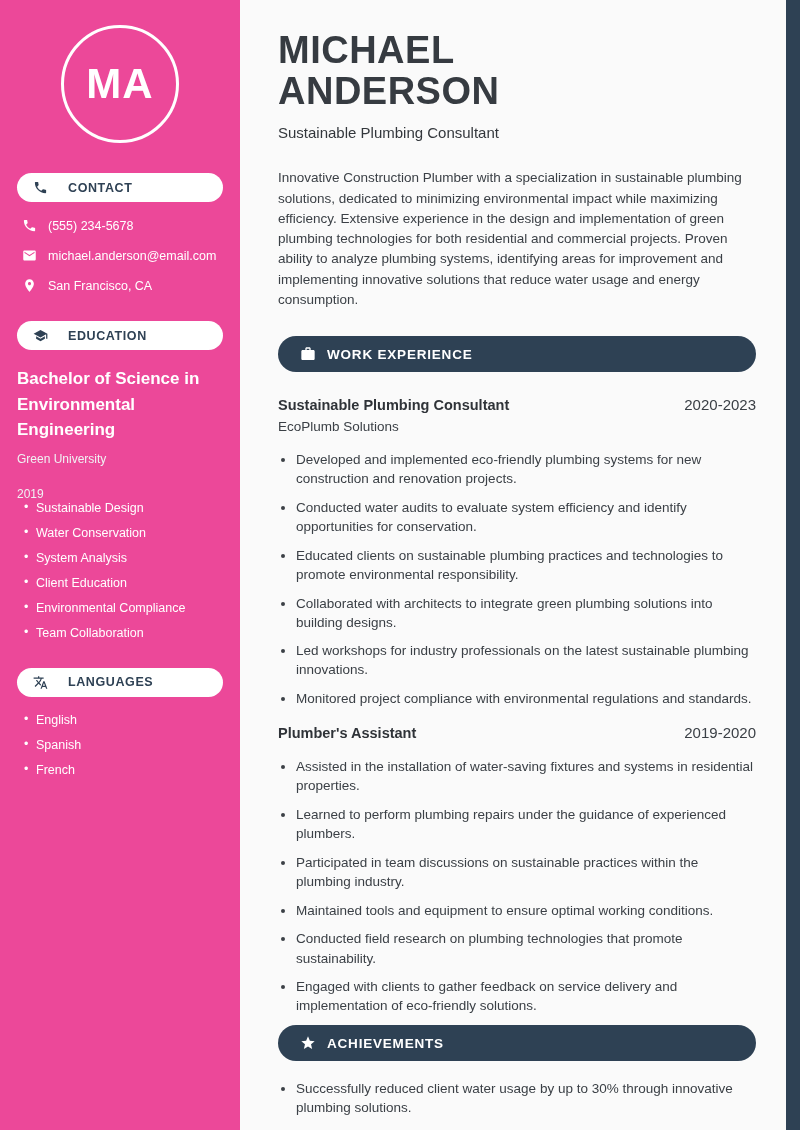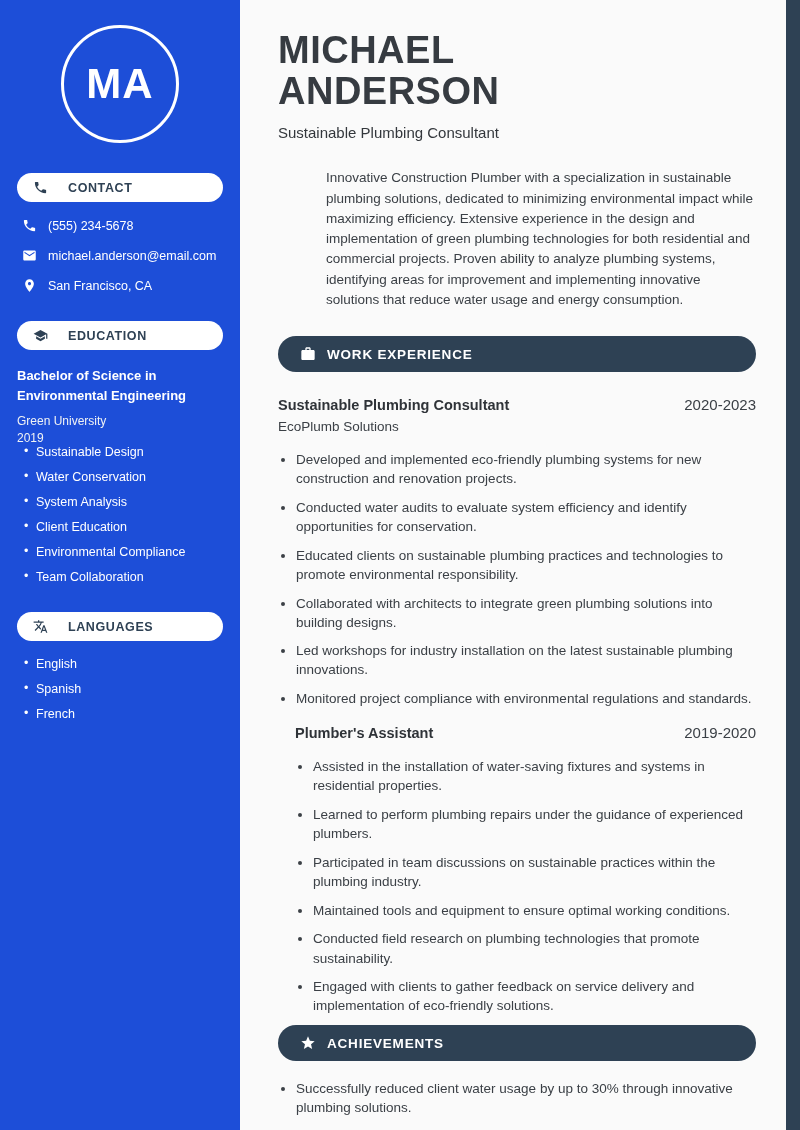--- a/index.html
+++ b/index.html
@@ -12,21 +12,21 @@
     height: 1130px;
     display: flex;
     background: #fafafa;
     overflow: hidden;
     margin: 0 auto;
   }
   
   .sidebar {
     width: 240px;
     flex-shrink: 0;
-    background: #1d4ed8;
+    background: #ec4899;
     color: #ffffff;
     padding-bottom: 20px;
   }
   .avatar {
     width: 118px;
     height: 118px;
     border: 3px solid #ffffff;
     border-radius: 50%;
     margin: 25px auto 18px;
     display: flex;
@@ -54,22 +54,22 @@
   .contact-item {
     display: flex;
     align-items: center;
     gap: 11px;
     padding: 0 0 0 22px;
     margin-bottom: 15px;
     font-size: 12.5px;
   }
   .contact-item svg { width: 15px; height: 15px; flex-shrink: 0; }
   .edu-block { padding: 0 17px; }
-  .edu-degree { font-size: 13px; font-weight: bold; line-height: 1.5; margin-bottom: 9px; }
-  .edu-school { font-size: 12px; margin-bottom: 3px; color: #f0f2f4; }
+  .edu-degree { font-size: 17px; font-weight: bold; line-height: 1.5; margin-bottom: 9px; }
+  .edu-school { font-size: 12px; margin-bottom: 21px; color: #f0f2f4; }
   .edu-year { font-size: 12px; color: #f0f2f4; }
   .side-list { list-style: none; padding: 0 17px 0 24px; }
   .side-list li {
     font-size: 12.5px;
     margin-bottom: 11px;
     position: relative;
     padding-left: 12px;
   }
   .side-list li::before { content: "•"; position: absolute; left: 0; top: -1px; }
   
@@ -88,21 +88,20 @@
   .job-title-top {
     font-size: 15px;
     margin-top: 13px;
     color: #33373c;
   }
   .summary {
     margin-top: 27px;
     font-size: 13.5px;
     line-height: 1.5;
     color: #3b4046;
-    margin-left: 48px;
   }
   .section-pill {
     margin-top: 26px;
     background: #2e4154;
     color: #ffffff;
     border-radius: 22px;
     padding: 10px 22px;
     display: flex;
     align-items: center;
     gap: 11px;
@@ -216,26 +215,26 @@
       <div class="job-header">
         <span class="job-role">Sustainable Plumbing Consultant</span>
         <span class="job-dates">2020-2023</span>
       </div>
       <div class="job-company">EcoPlumb Solutions</div>
       <ul class="bullets">
         <li>Developed and implemented eco-friendly plumbing systems for new construction and renovation projects.</li>
         <li>Conducted water audits to evaluate system efficiency and identify opportunities for conservation.</li>
         <li>Educated clients on sustainable plumbing practices and technologies to promote environmental responsibility.</li>
         <li>Collaborated with architects to integrate green plumbing solutions into building designs.</li>
-        <li>Led workshops for industry installation on the latest sustainable plumbing innovations.</li>
+        <li>Led workshops for industry professionals on the latest sustainable plumbing innovations.</li>
         <li>Monitored project compliance with environmental regulations and standards.</li>
       </ul>
     </div>
 
-    <div class="job" style="margin-top:16px;margin-left:17px;">
+    <div class="job" style="margin-top:16px;">
       <div class="job-header">
         <span class="job-role">Plumber's Assistant</span>
         <span class="job-dates">2019-2020</span>
       </div>
       <ul class="bullets">
         <li>Assisted in the installation of water-saving fixtures and systems in residential properties.</li>
         <li>Learned to perform plumbing repairs under the guidance of experienced plumbers.</li>
         <li>Participated in team discussions on sustainable practices within the plumbing industry.</li>
         <li>Maintained tools and equipment to ensure optimal working conditions.</li>
         <li>Conducted field research on plumbing technologies that promote sustainability.</li>

